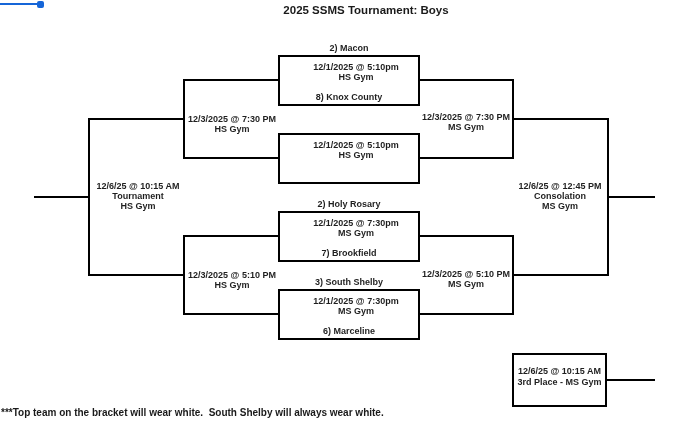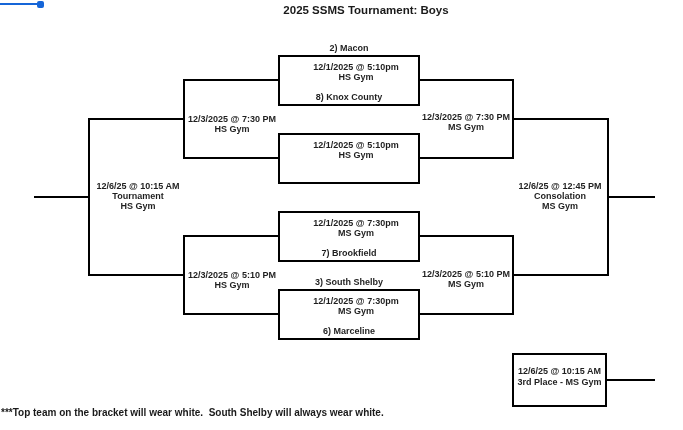--- a/index.html
+++ b/index.html
@@ -52,20 +52,21 @@
     <div>HS Gym</div>
   </div>
   <div class="txt team" style="top:92px">8) Knox County</div>
 
   <div class="gamebox" style="top:133px"></div>
   <div class="txt info" style="top:140px">
     <div>12/1/2025 @ 5:10pm</div>
     <div>HS Gym</div>
   </div>
 
+  <div class="txt team" style="top:199px">2) Holy Rosary</div>
   <div class="gamebox" style="top:211px"></div>
   <div class="txt info" style="top:218px">
     <div>12/1/2025 @ 7:30pm</div>
     <div>MS Gym</div>
   </div>
   <div class="txt team" style="top:248px">7) Brookfield</div>
 
   <div class="txt team" style="top:277px">3) South Shelby</div>
   <div class="gamebox" style="top:289px"></div>
   <div class="txt info" style="top:296px">

